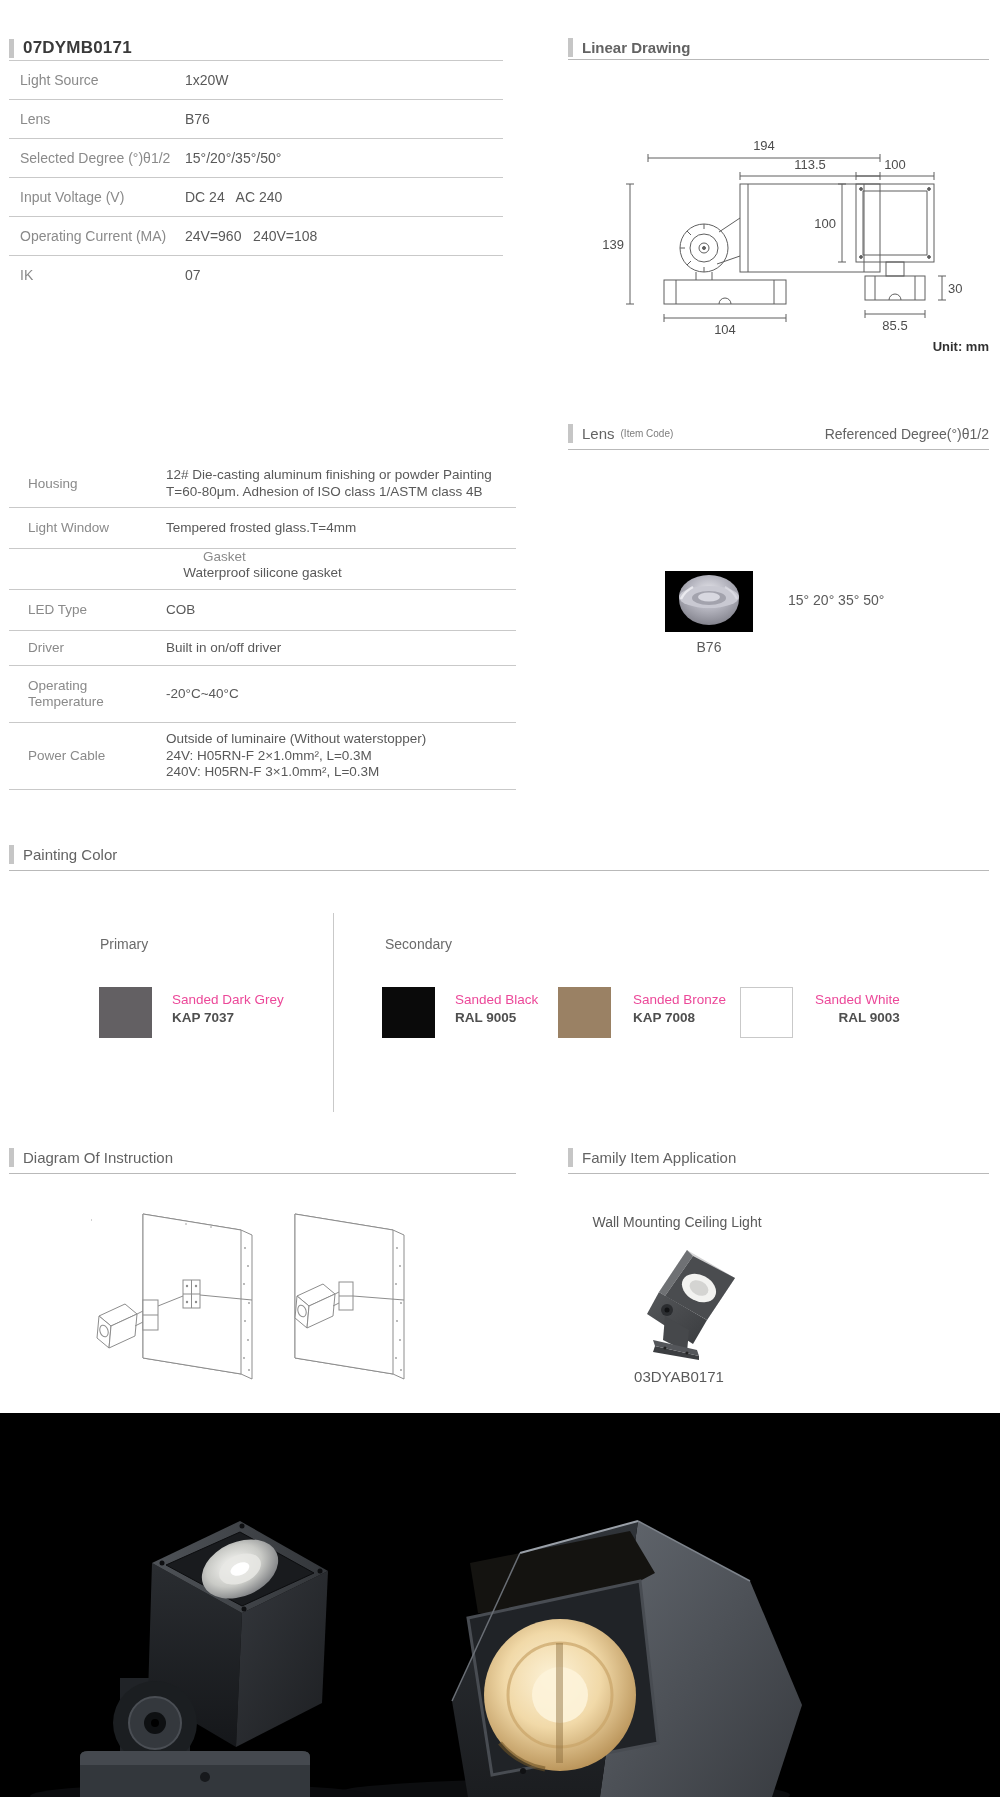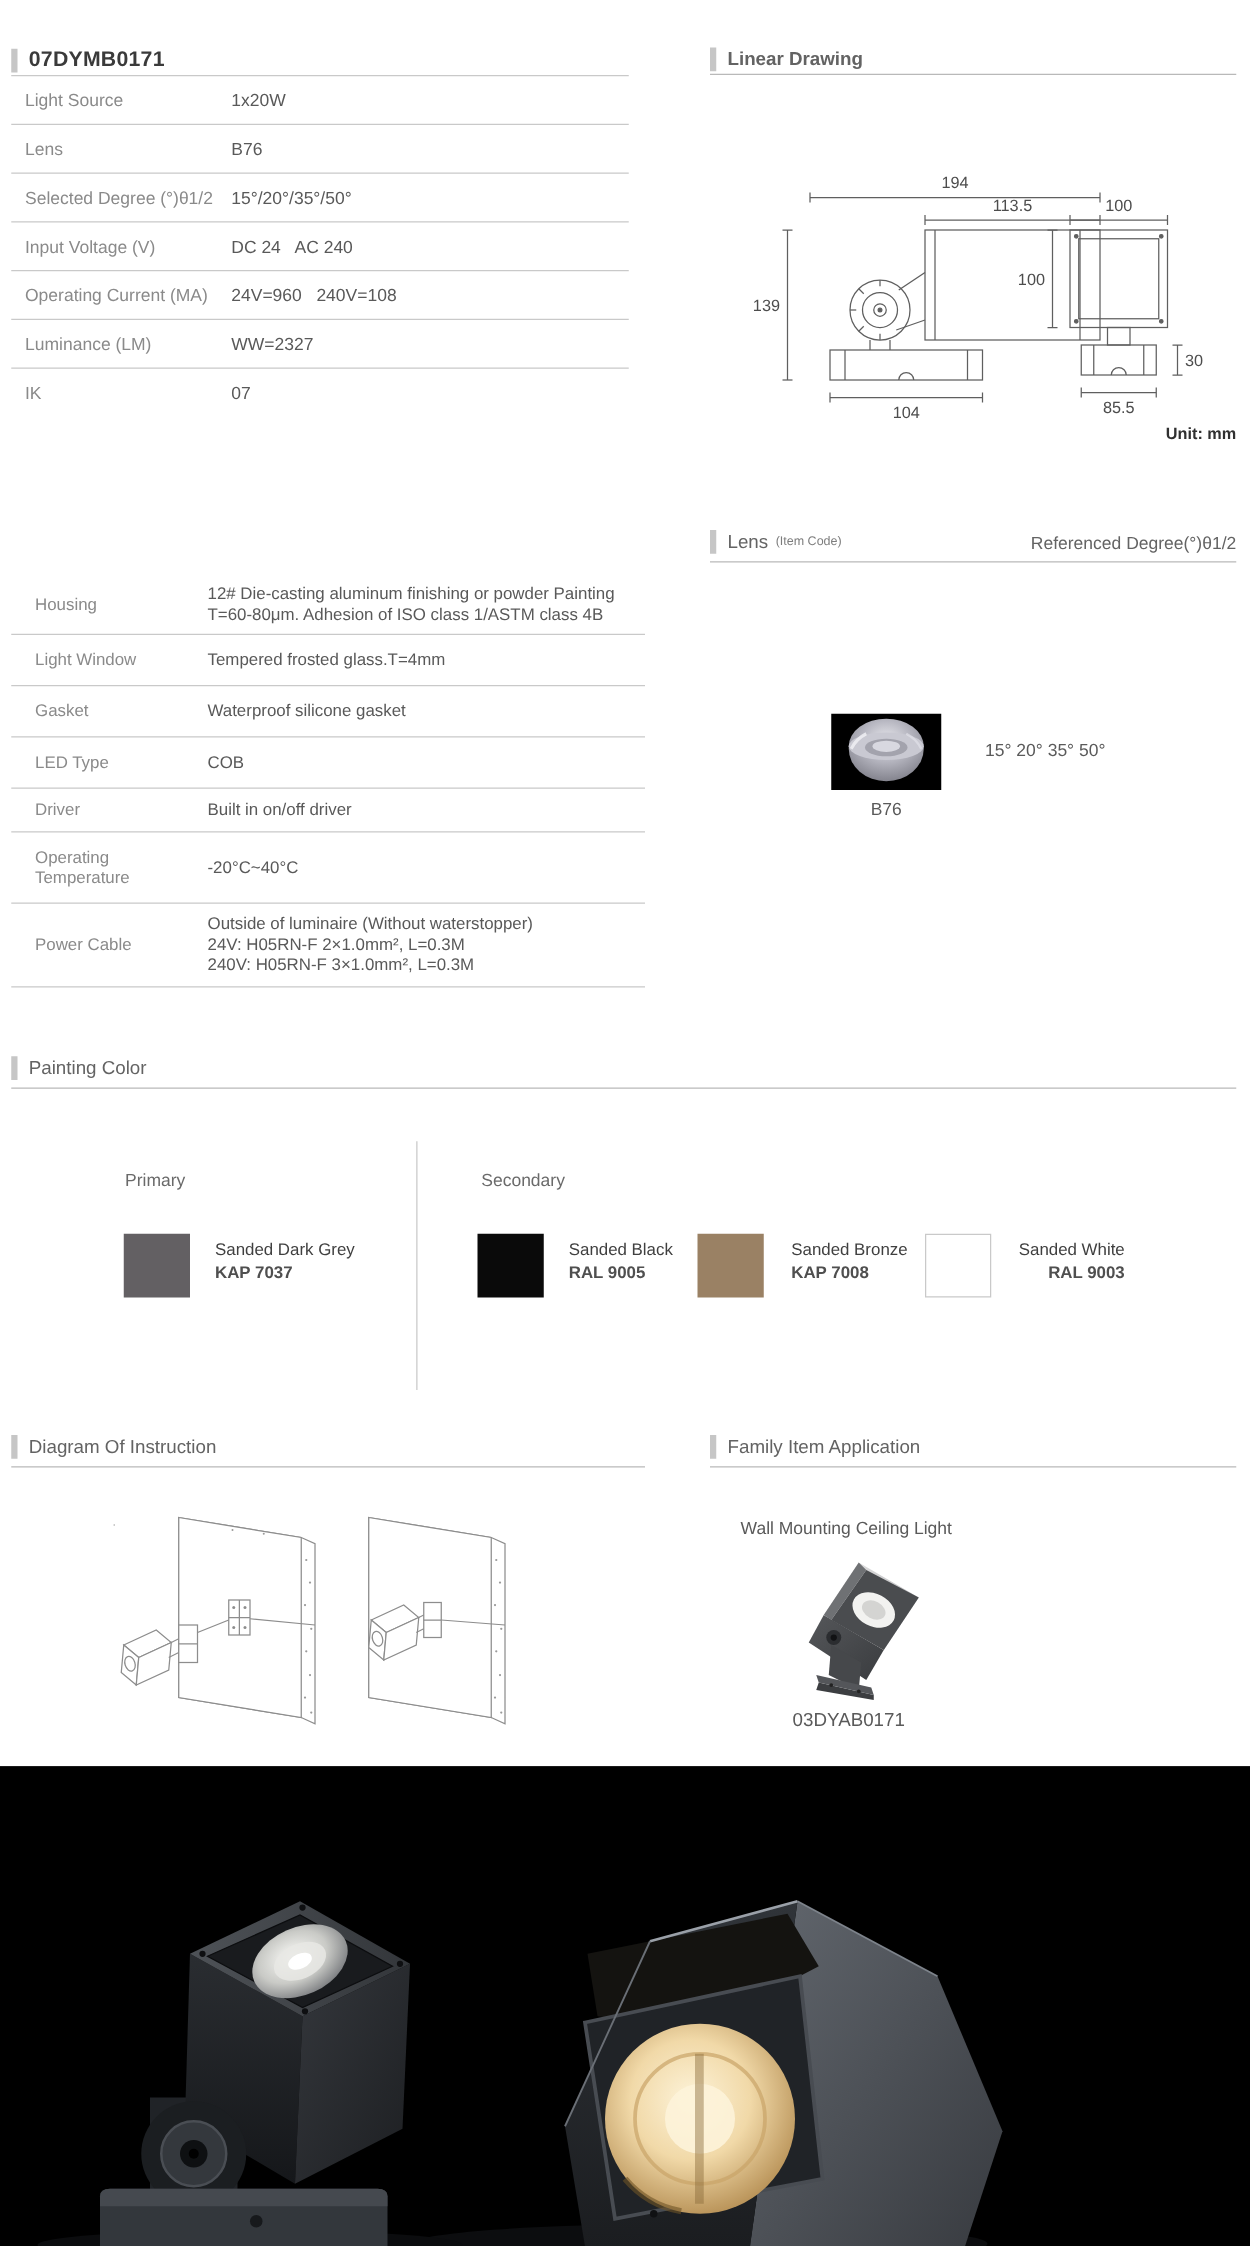--- a/index.html
+++ b/index.html
@@ -36,21 +36,21 @@
   .lens-head { position:absolute; left:568px; top:424px; width:421px; }
   .lens-img { position:absolute; left:665px; top:571px; width:88px; height:61px; background:#000; }
   .lens-code { position:absolute; left:665px; top:639px; width:88px; text-align:center; font-size:14px; color:#5a5a5a; }
   .lens-degrees { position:absolute; left:788px; top:592px; font-size:14px; color:#5a5a5a; }
   
   .paint-head { position:absolute; left:9px; top:845px; width:980px; }
   .paint-divider { position:absolute; left:333px; top:913px; width:1px; height:199px; background:#c9c9c9; }
   .group-label { position:absolute; font-size:14px; color:#6a6a6a; }
   .swatch { position:absolute; top:987px; width:53px; height:51px; }
   .swatch-labels { position:absolute; top:991px; }
-  .swatch-name { font-size:13.5px; color:#404040; line-height:18px; }
+  .swatch-name { font-size:13.5px; color:#ec4899; line-height:18px; }
   .swatch-code { font-size:13.5px; font-weight:bold; color:#4f4f4f; line-height:18px; }
   
   .diagram-head { position:absolute; left:9px; top:1148px; width:507px; }
   .family-head { position:absolute; left:568px; top:1148px; width:421px; }
   .family-title { position:absolute; left:568px; top:1214px; width:218px; text-align:center; font-size:14px; color:#5a5a5a; }
   .family-code { position:absolute; left:568px; top:1368px; width:222px; text-align:center; font-size:15px; color:#5a5a5a; }
   .photo { position:absolute; left:0; top:1413px; width:1000px; height:384px; background:#000; }
   svg text { font-family:"Liberation Sans",sans-serif; }
 </style>
 </head>
@@ -75,24 +75,20 @@
       <div class="prow-label">Selected Degree (°)θ1/2</div>
       <div class="prow-value">15°/20°/35°/50°</div>
     </div>
     <div class="prow">
       <div class="prow-label">Input Voltage (V)</div>
       <div class="prow-value">DC 24   AC 240</div>
     </div>
     <div class="prow">
       <div class="prow-label">Operating Current (MA)</div>
       <div class="prow-value">24V=960   240V=108</div>
-    </div>
-    <div class="prow">
-      <div class="prow-label">Luminance (LM)</div>
-      <div class="prow-value">WW=2327</div>
     </div>
     <div class="prow" style="border-bottom:none;">
       <div class="prow-label">IK</div>
       <div class="prow-value">07</div>
     </div>
   </div>
 
   <div class="ld-wrap">
     <div class="ld-head">
       <div class="sec-bar"></div>
@@ -193,21 +189,21 @@
       </div>
     </div>
     <div class="srow" style="height:41px;">
       <div class="srow-label">
           <div>Light Window</div>
         </div>
       <div class="srow-value">
           <div>Tempered frosted glass.T=4mm</div>
         </div>
     </div>
-    <div class="srow" style="height:41px;">
+    <div class="srow" style="height:41px;flex-direction:column;">
       <div class="srow-label">
           <div>Gasket</div>
         </div>
       <div class="srow-value">
           <div>Waterproof silicone gasket</div>
         </div>
     </div>
     <div class="srow" style="height:41px;">
       <div class="srow-label">
           <div>LED Type</div>

